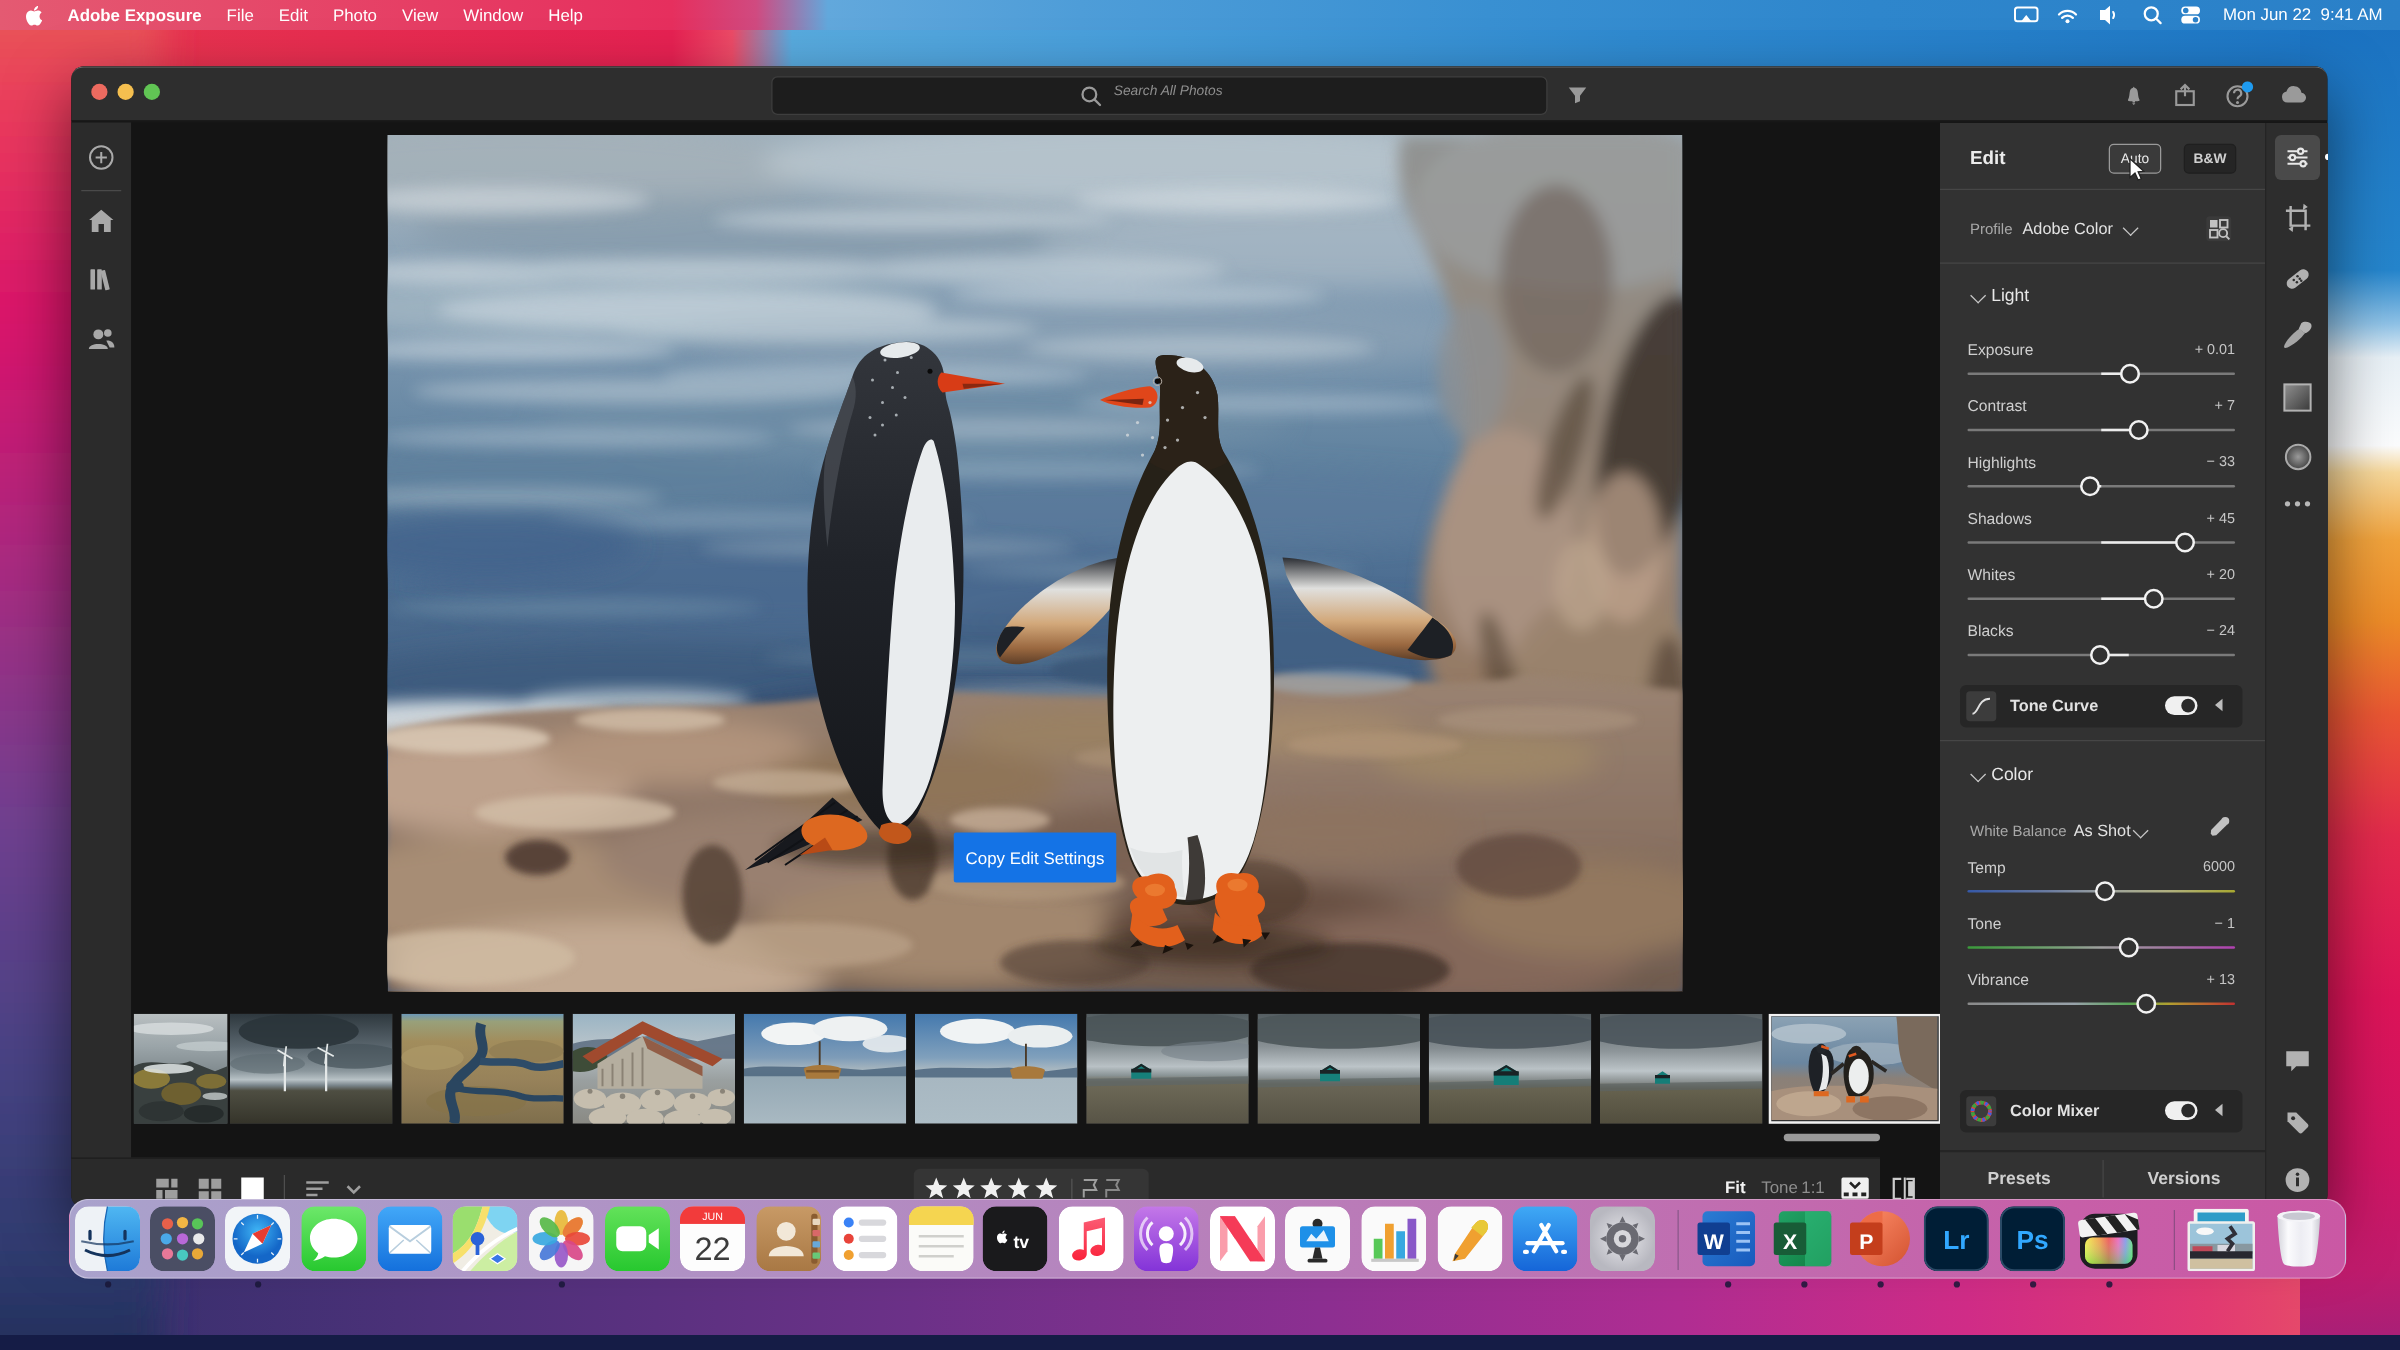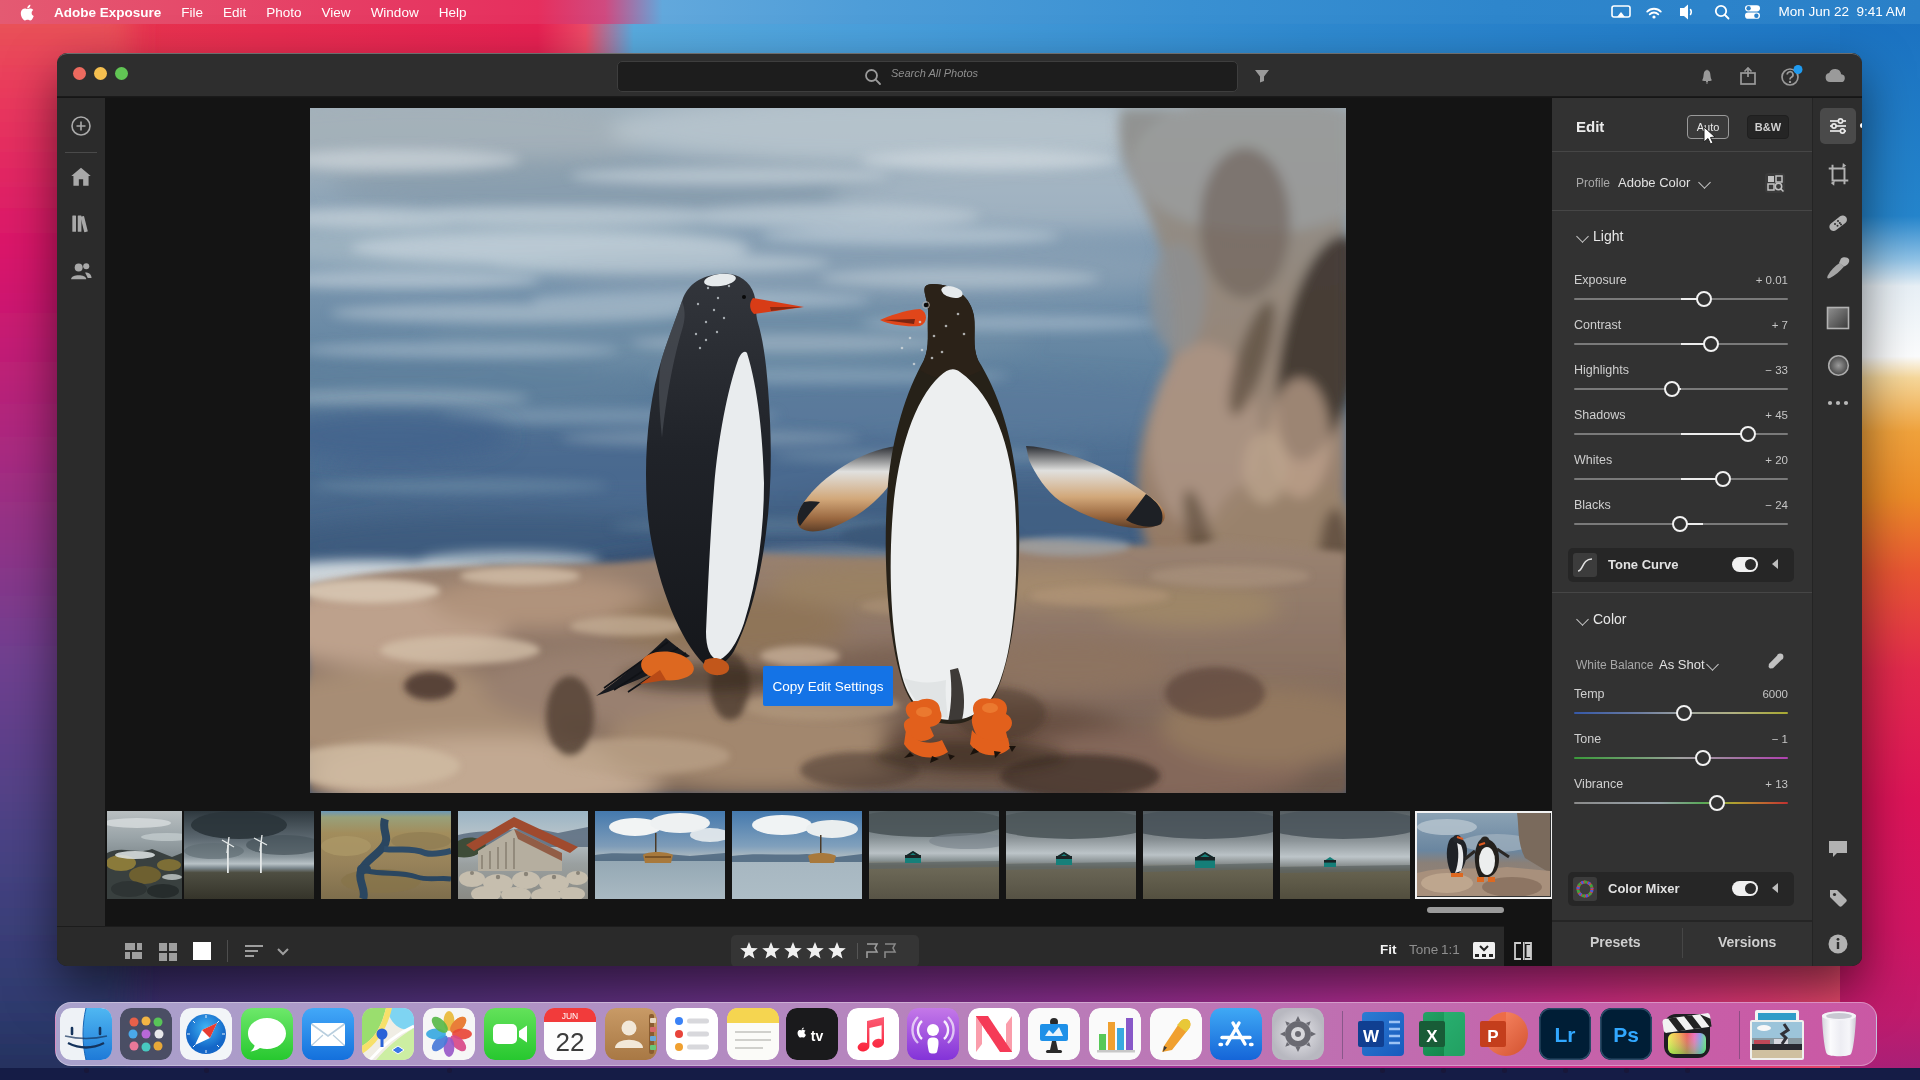--- a/index.html
+++ b/index.html
@@ -28,21 +28,21 @@
 .mod{position:absolute;left:16px;width:226px;height:34px;background:#262626;border-radius:5px}
 .modicon{position:absolute;left:5px;top:5px;width:24px;height:24px;background:#3c3c3c;border-radius:3px}
 .modlab{position:absolute;left:40px;top:9px;color:#e2e2e2;font-size:13px;font-weight:bold}
 .toggle{position:absolute;right:36px;top:9px;width:26px;height:15px;background:#f0f0f0;border-radius:8px}
 .toggle:after{content:"";position:absolute;right:2px;top:2px;width:11px;height:11px;border-radius:50%;background:#2a2a2a}
 .modarr{position:absolute;right:16px;top:11px;width:0;height:0;border-top:5px solid transparent;border-bottom:5px solid transparent;border-right:6px solid #bdbdbd}
 .shead{position:absolute;color:#e8e8e8;font-size:14px;font-weight:normal}
 .chev{position:absolute;width:9px;height:9px;border-right:1.8px solid #c9c9c9;border-bottom:1.8px solid #c9c9c9;transform:rotate(45deg)}
 .thumb{width:136px;height:90px;margin-right:1px;position:relative;overflow:hidden;background:#333}
 #btoolbar{position:absolute;left:0;top:873px;width:1447px;height:48px;background:#2a2a2a;border-top:1px solid #1c1c1c}
-#dock{position:absolute;left:55px;top:1002px;width:1822px;height:64px;background:linear-gradient(90deg,#a9a2cc,#b28cc2 35%,#bd74b4 65%,#c75fa8 88%,#ca58a4);border:1px solid rgba(255,255,255,0.32);border-radius:16px}
+#dock{position:absolute;left:55px;top:959px;width:1822px;height:64px;background:linear-gradient(90deg,#a9a2cc,#b28cc2 35%,#bd74b4 65%,#c75fa8 88%,#ca58a4);border:1px solid rgba(255,255,255,0.32);border-radius:16px}
 .dicon{position:absolute;top:5px;width:52px;height:52px;border-radius:11px;overflow:hidden}
 .ddot{position:absolute;top:65px;width:5px;height:5px;border-radius:50%;background:rgba(25,22,55,0.85)}
 </style>
 </head>
 <body>
 <div id="wallpaper" class="abs" style="left:0;top:0;width:1920px;height:1080px">
 <svg width="1920" height="1080" viewBox="0 0 1920 1080">
 <defs>
 <linearGradient id="wgL" x1="0" y1="0" x2="0" y2="1">
  <stop offset="0" stop-color="#e86055"></stop>

